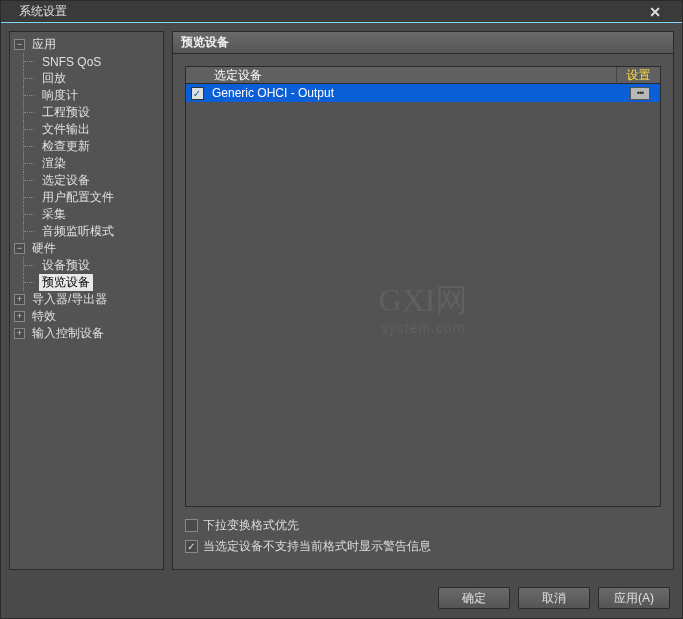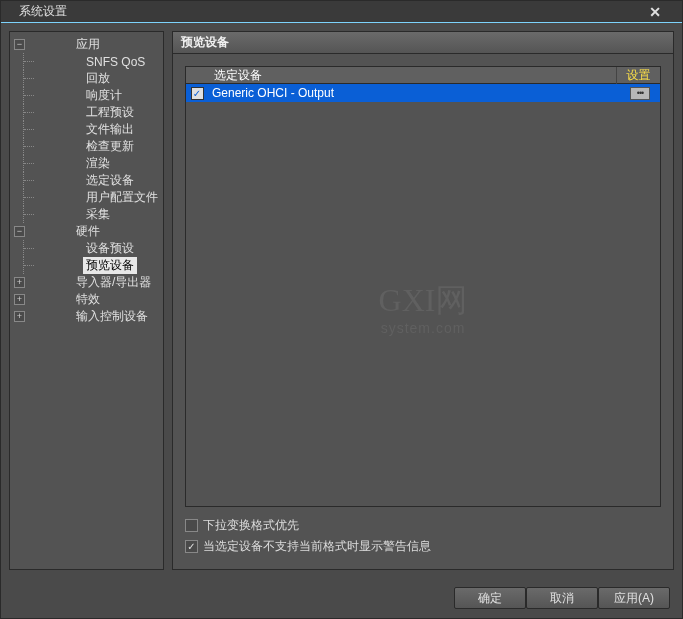--- a/index.html
+++ b/index.html
@@ -81,21 +81,20 @@
       border-top: 1px dotted #888;
     }
     .tree-node.selected .label-text {
       background: #e8e8e8;
       color: #000;
       padding: 0 3px;
     }
     .tree-node .label-text {
       color: #e0e0e0;
       padding: 0 3px;
-      margin-left: 44px;
     }
     .main {
       flex: 1;
       display: flex;
       flex-direction: column;
     }
     .panel-header {
       background: linear-gradient(#6a6a6a, #555);
       border: 1px solid #2a2a2a;
       padding: 2px 8px;
@@ -202,21 +201,21 @@
       font-size: 10px;
       color: #e0e0e0;
       cursor: pointer;
     }
     .footer {
       height: 40px;
       display: flex;
       justify-content: flex-end;
       align-items: center;
       padding: 0 12px;
-      gap: 0;
+      gap: 8px;
       background: #4a4a4a;
     }
     .btn {
       min-width: 72px;
       height: 22px;
       background: linear-gradient(#6a6a6a, #555);
       border: 1px solid #2a2a2a;
       color: #e0e0e0;
       cursor: pointer;
       display: inline-flex;
@@ -273,20 +272,24 @@
         <span class="tree-dots"></span>
         <span class="label-text">选定设备</span>
       </div>
     <div class="tree-node">
         <span class="tree-dots"></span>
         <span class="label-text">用户配置文件</span>
       </div>
     <div class="tree-node">
         <span class="tree-dots"></span>
         <span class="label-text">采集</span>
+      </div>
+    <div class="tree-node">
+        <span class="tree-dots"></span>
+        <span class="label-text">音频监听模式</span>
       </div>
 
     <div class="tree-node">
       <span class="expander">−</span>
       <span class="label-text">硬件</span>
     </div>
     <div class="tree-node">
         <span class="tree-dots"></span>
         <span class="label-text">设备预设</span>
       </div>

